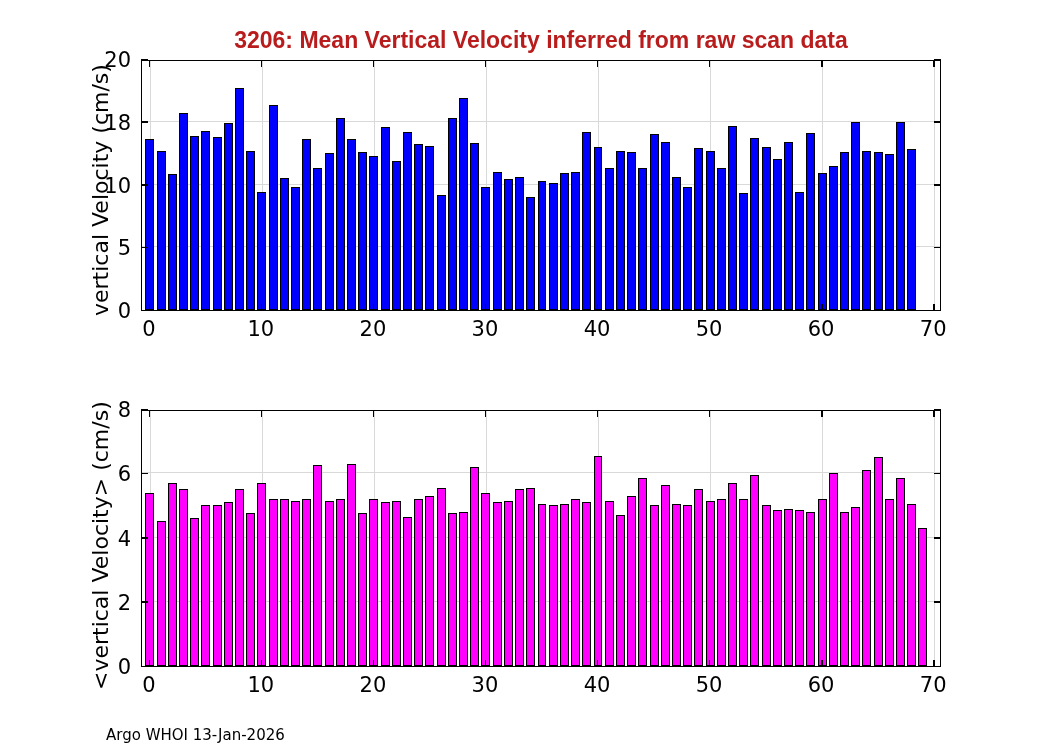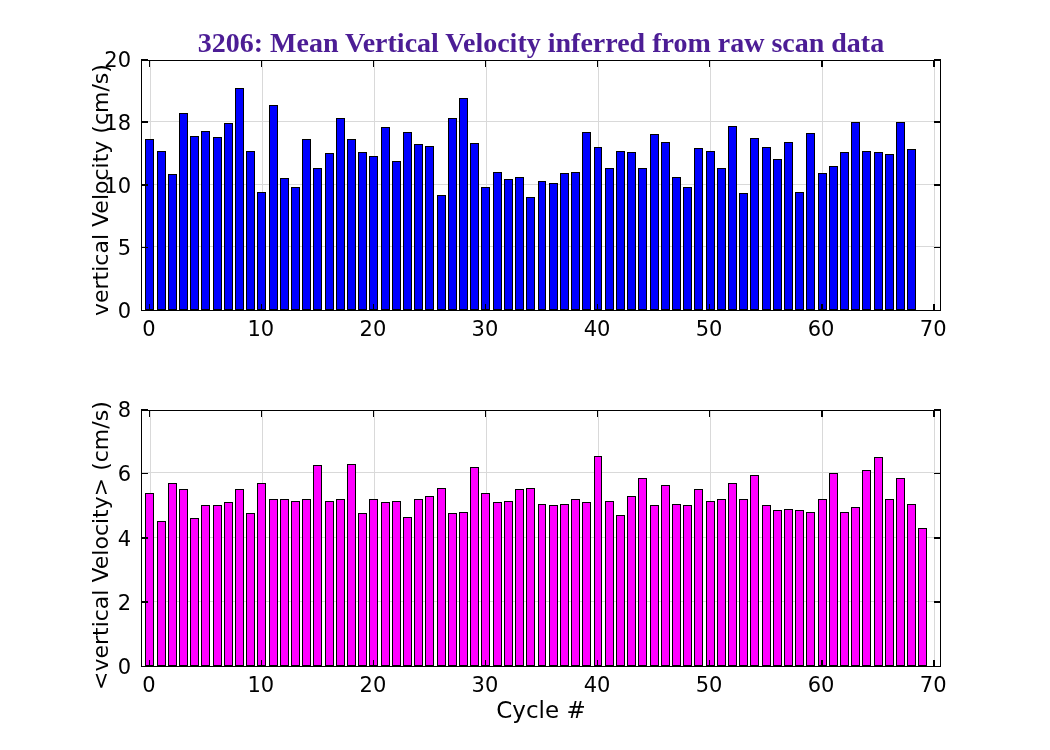--- a/index.html
+++ b/index.html
@@ -49,23 +49,23 @@
     position:absolute;
     font-size:21px;color:#000;
     text-align:right;
     transform:translateY(-50%);
     white-space:nowrap;
     font-family:"DejaVu Sans", sans-serif;
   }
 
   .axtitle{
     position:absolute;
-    font-size:28px;font-weight:bold;color:#4c1d95;
+    font-size:23px;font-weight:bold;color:#b91c1c;
     text-align:center;white-space:nowrap;
-    font-family:Liberation Serif, serif;
+    font-family:Liberation Sans, sans-serif;
   }
   .ylabel{
     position:absolute;
     font-size:22px;color:#000;
     white-space:nowrap;
     transform-origin:0 0;
     transform:rotate(-90deg);
     font-family:"DejaVu Sans", sans-serif;
   }
   .xlabel{
@@ -355,15 +355,15 @@
       <div class="ticklabel-x" style="left: 933.157px; top: 673px;">70</div>
     </div>
   <div id="yticklabels-bottom">
       <div class="ticklabel-y" style="left: 79px; width: 52px; top: 667px;">0</div>
       <div class="ticklabel-y" style="left: 79px; width: 52px; top: 602.75px;">2</div>
       <div class="ticklabel-y" style="left: 79px; width: 52px; top: 538.5px;">4</div>
       <div class="ticklabel-y" style="left: 79px; width: 52px; top: 474.25px;">6</div>
       <div class="ticklabel-y" style="left: 79px; width: 52px; top: 410px;">8</div>
     </div>
 
-  <div class="xlabel" style="left:141px;top:697px;width:800px;">Cycle #</div>
-
+
+  <div class="footnote" style="left:106px;top:726px;">Argo WHOI 13-Jan-2026</div>
 </div>
 
 </body></html>

